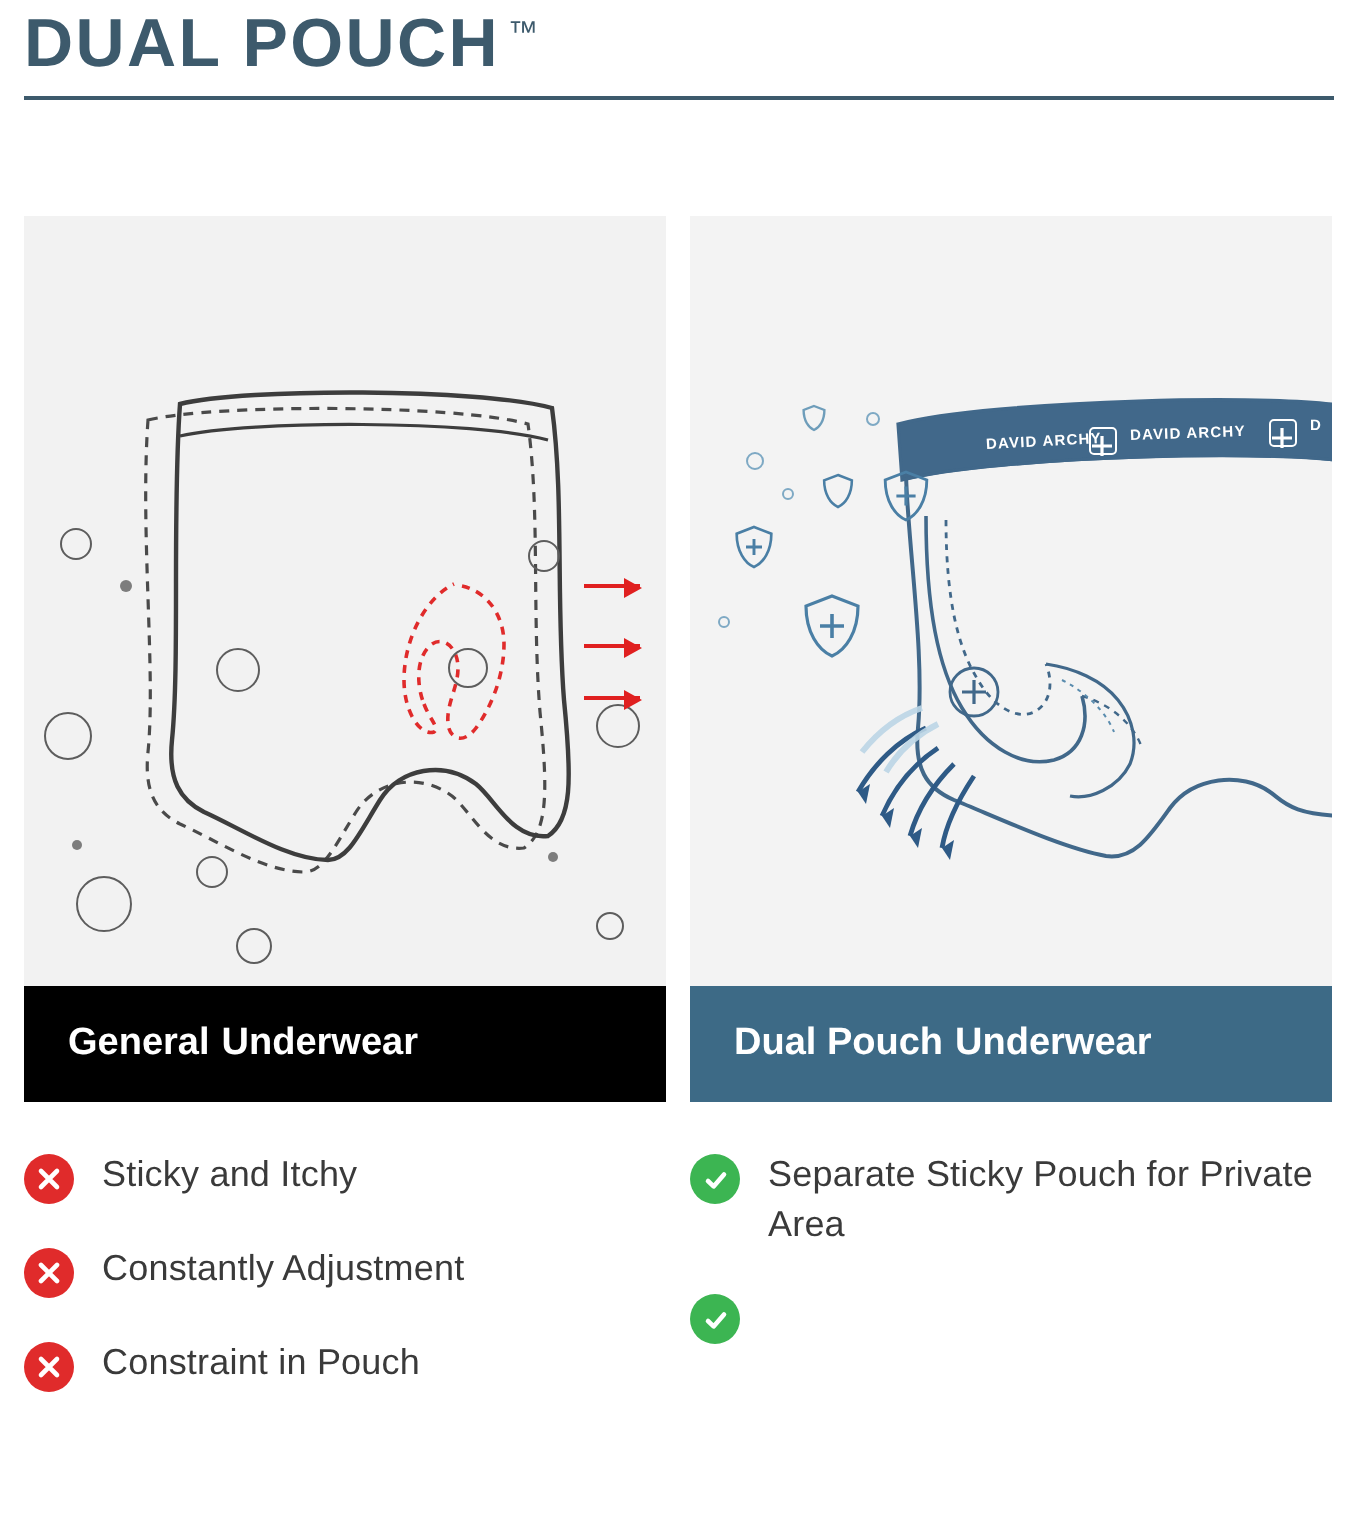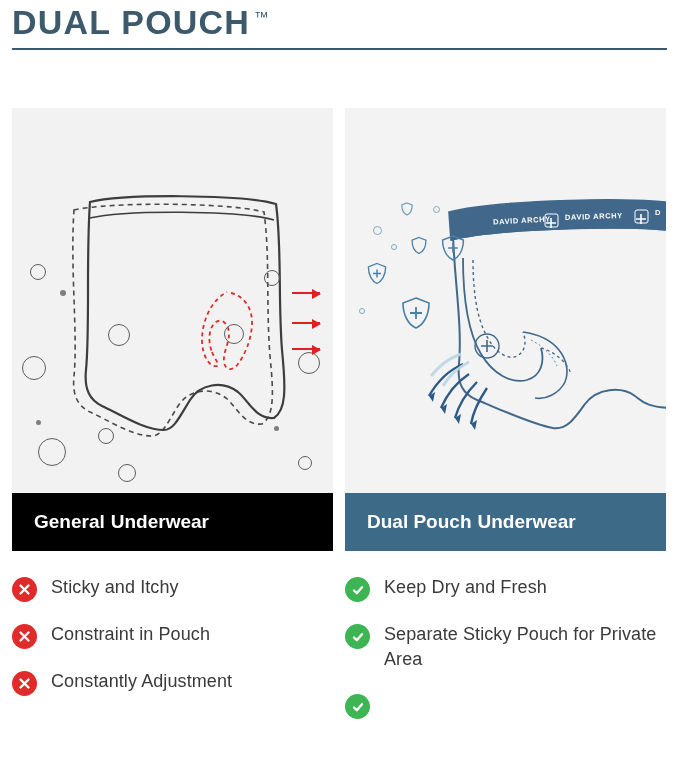--- a/index.html
+++ b/index.html
@@ -332,51 +332,43 @@
             </svg>
         </span>
         <span class="bullet-text">Sticky and Itchy</span>
       </div>
       <div class="bullet">
         <span class="badge x">
           <svg width="13" height="13" viewBox="0 0 13 13">
               <path d="M2.5 2.5 L10.5 10.5 M10.5 2.5 L2.5 10.5" stroke="#ffffff" stroke-width="2.3" stroke-linecap="round"></path>
             </svg>
         </span>
-        <span class="bullet-text">Constraint in Pouch</span>
+        <span class="bullet-text">Constantly Adjustment</span>
       </div>
       <div class="bullet">
         <span class="badge x">
           <svg width="13" height="13" viewBox="0 0 13 13">
               <path d="M2.5 2.5 L10.5 10.5 M10.5 2.5 L2.5 10.5" stroke="#ffffff" stroke-width="2.3" stroke-linecap="round"></path>
             </svg>
         </span>
-        <span class="bullet-text">Constantly Adjustment</span>
+        <span class="bullet-text">Constraint in Pouch</span>
       </div>
     </div>
 
     <div class="list-col">
       <div class="bullet">
         <span class="badge check">
           <svg width="14" height="14" viewBox="0 0 14 14">
               <path d="M3 7.5 L5.8 10.2 L11 4.2" stroke="#ffffff" stroke-width="2.3" fill="none" stroke-linecap="round" stroke-linejoin="round"></path>
             </svg>
         </span>
-        <span class="bullet-text">Keep Dry and Fresh</span>
+        <span class="bullet-text">Separate Sticky Pouch for Private Area</span>
       </div>
       <div class="bullet">
         <span class="badge check">
           <svg width="14" height="14" viewBox="0 0 14 14">
               <path d="M3 7.5 L5.8 10.2 L11 4.2" stroke="#ffffff" stroke-width="2.3" fill="none" stroke-linecap="round" stroke-linejoin="round"></path>
             </svg>
         </span>
-        <span class="bullet-text">Separate Sticky Pouch for Private Area</span>
-      </div>
-      <div class="bullet">
-        <span class="badge check">
-          <svg width="14" height="14" viewBox="0 0 14 14">
-              <path d="M3 7.5 L5.8 10.2 L11 4.2" stroke="#ffffff" stroke-width="2.3" fill="none" stroke-linecap="round" stroke-linejoin="round"></path>
-            </svg>
-        </span>
       </div>
     </div>
   </div>
 </div>
 
 </body></html>

